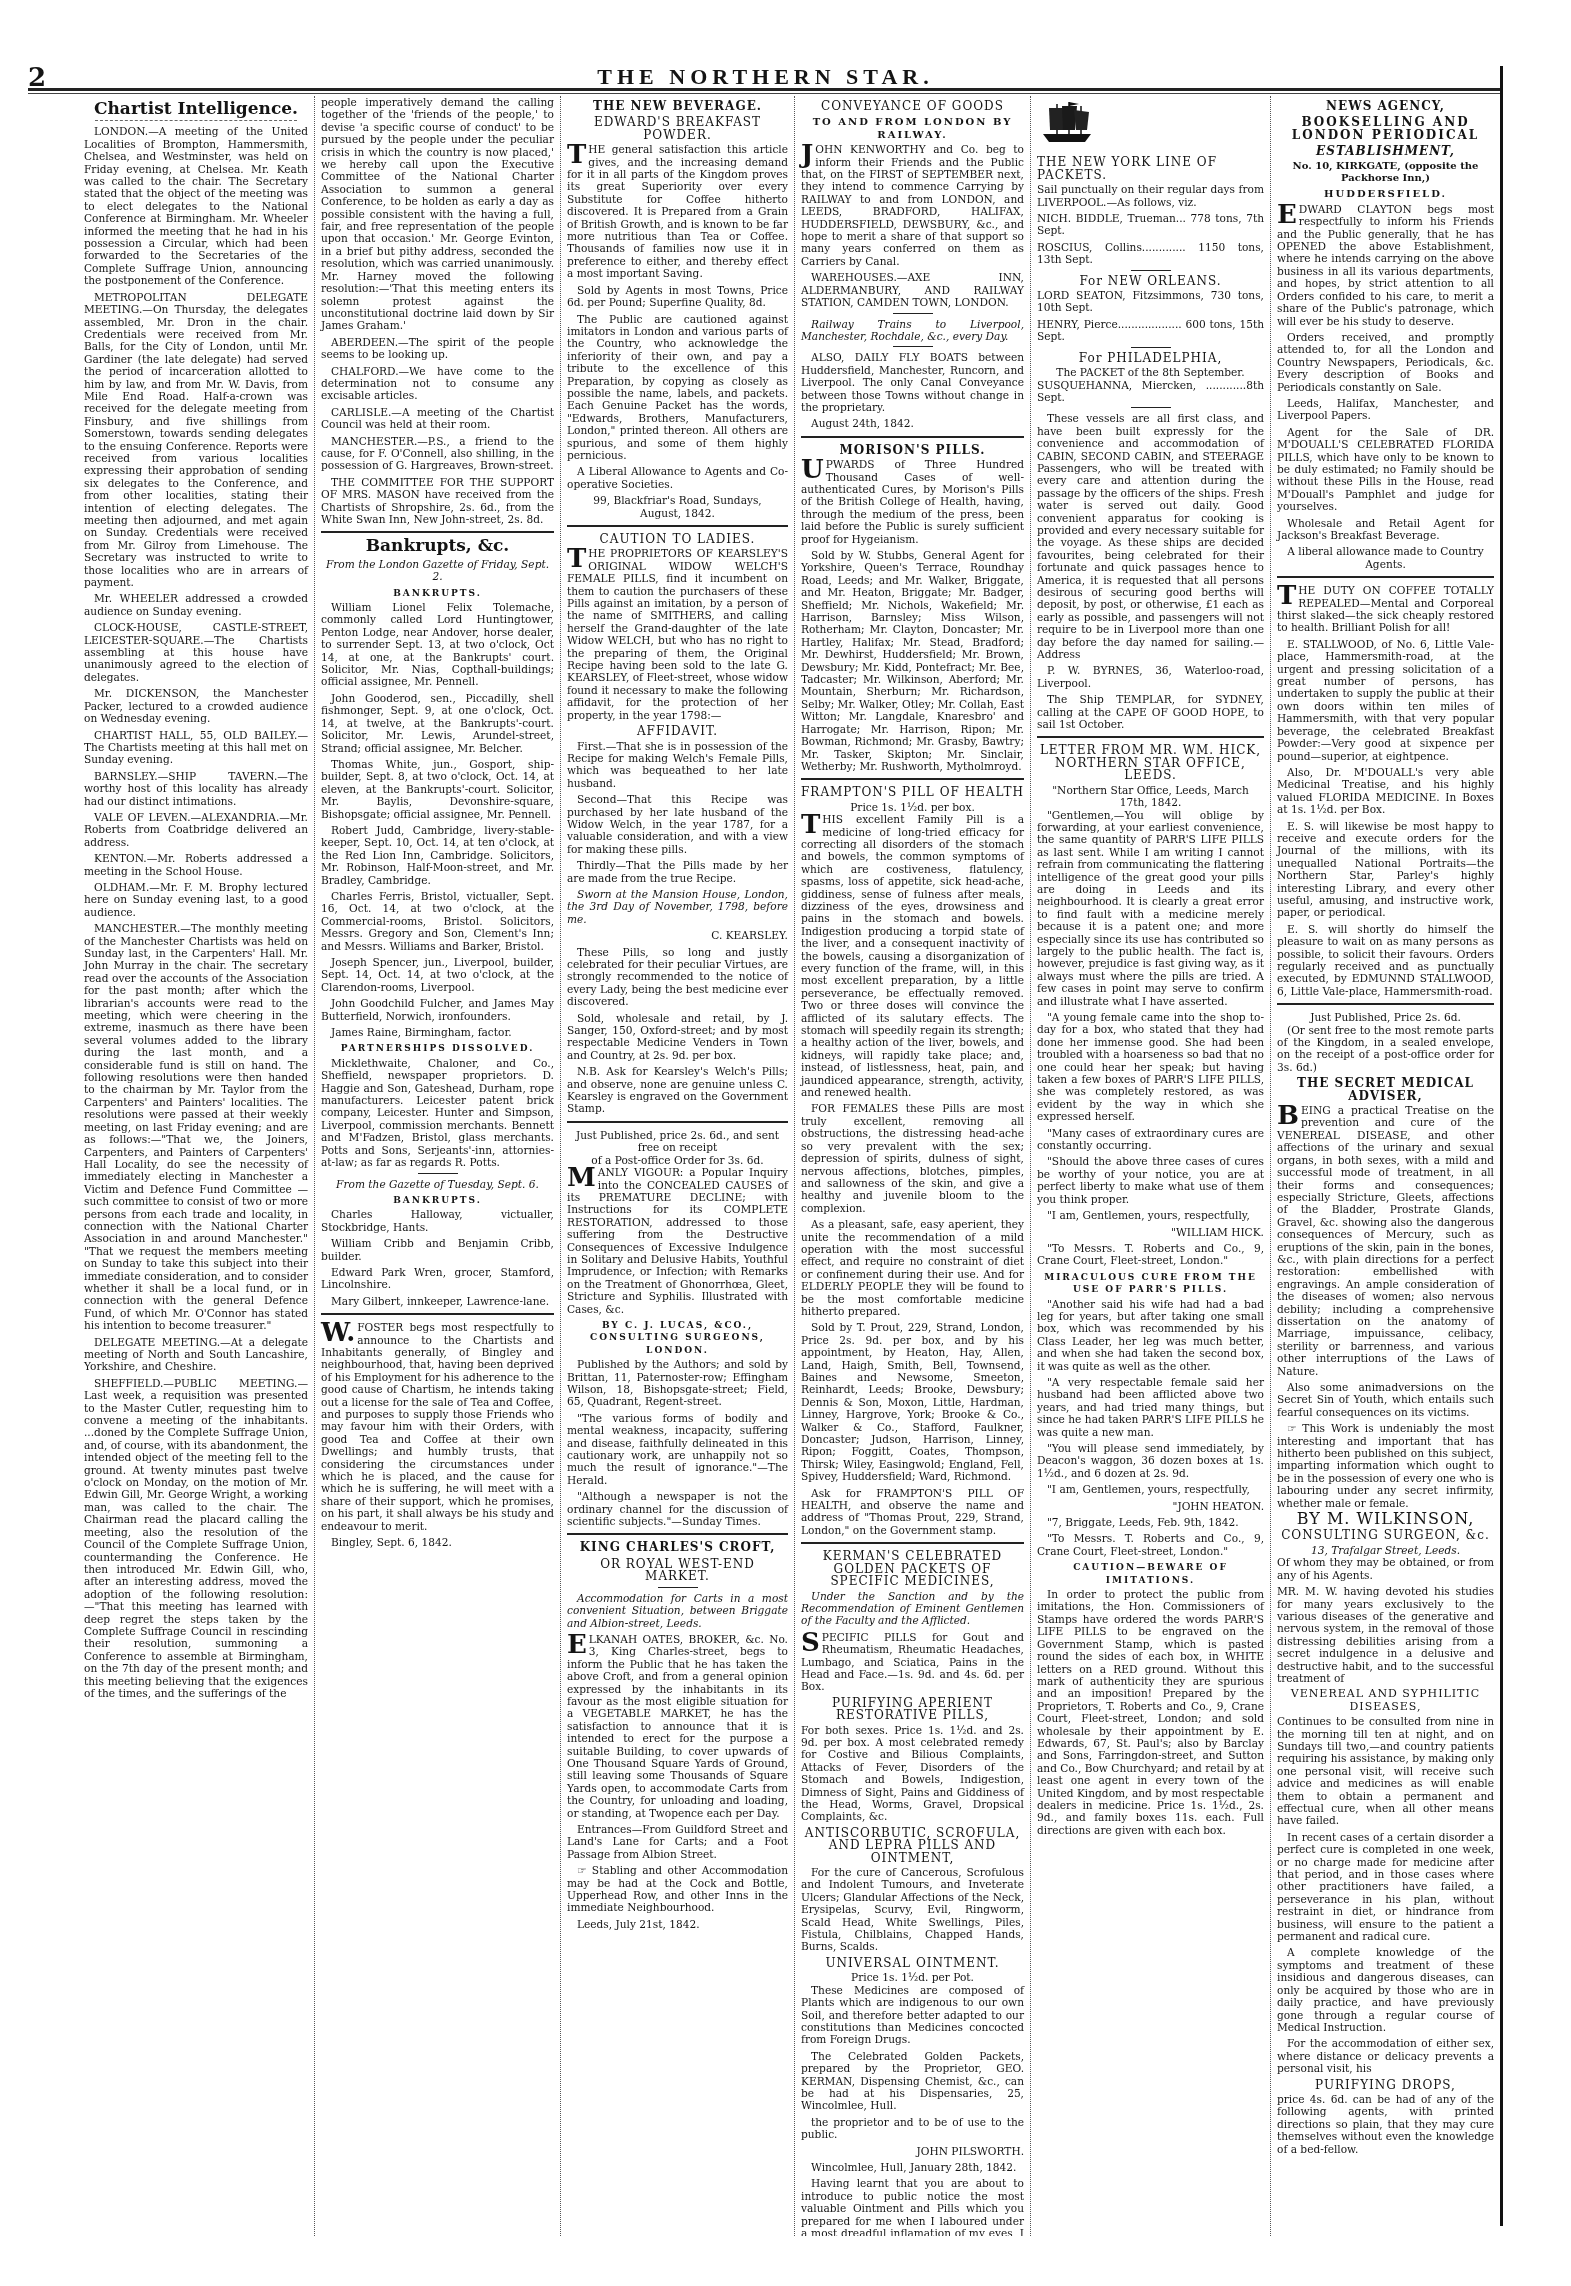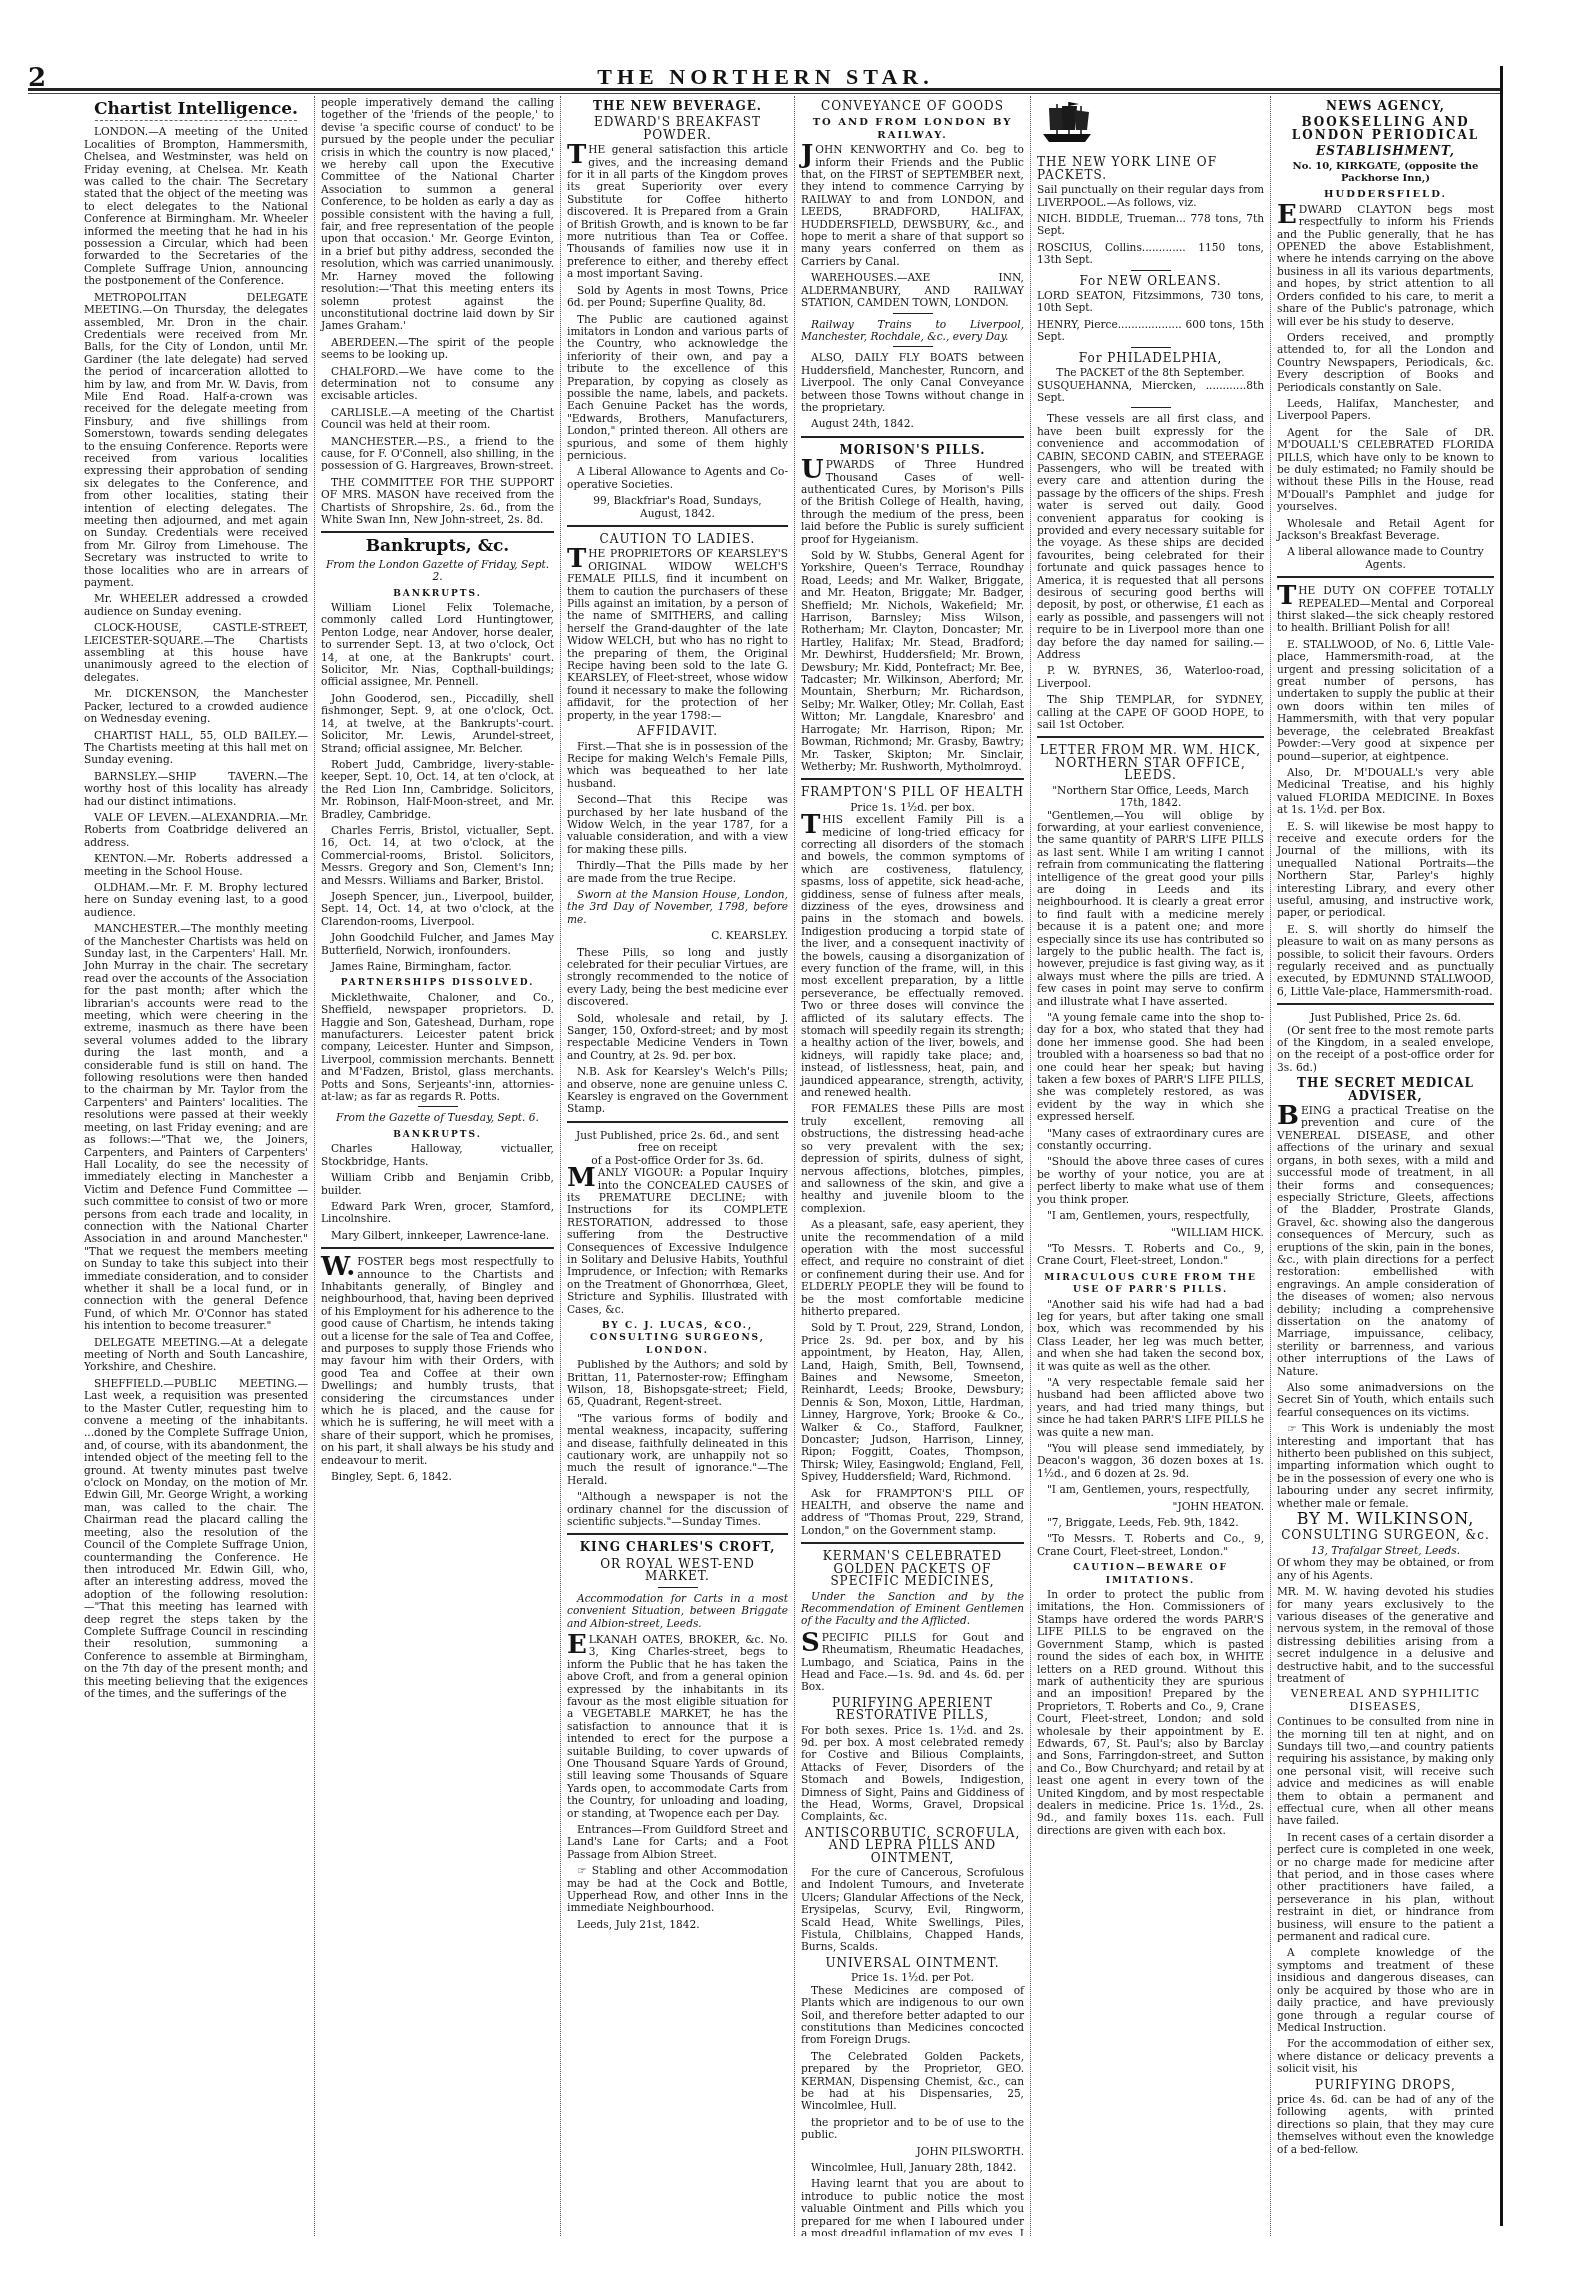--- a/index.html
+++ b/index.html
@@ -70,20 +70,21 @@
   <p class="p">CHALFORD.—We have come to the determination not to consume any excisable articles.</p>
   <p class="p">CARLISLE.—A meeting of the Chartist Council was held at their room.</p>
   <p class="p">MANCHESTER.—P.S., a friend to the cause, for F. O'Connell, also shilling, in the possession of G. Hargreaves, Brown-street.</p>
   <p class="p">THE COMMITTEE FOR THE SUPPORT OF MRS. MASON have received from the Chartists of Shropshire, 2s. 6d., from the White Swan Inn, New John-street, 2s. 8d.</p>
   <div class="sep"></div>
   <div class="fraktur">Bankrupts, &amp;c.</div>
   <div class="sub">From the London Gazette of Friday, Sept. 2.</div>
   <div class="hd hd-sm">BANKRUPTS.</div>
   <p class="p">William Lionel Felix Tolemache, commonly called Lord Huntingtower, Penton Lodge, near Andover, horse dealer, to surrender Sept. 13, at two o'clock, Oct 14, at one, at the Bankrupts' court. Solicitor, Mr. Nias, Copthall-buildings; official assignee, Mr. Pennell.</p>
   <p class="p">John Gooderod, sen., Piccadilly, shell fishmonger, Sept. 9, at one o'clock, Oct. 14, at twelve, at the Bankrupts'-court. Solicitor, Mr. Lewis, Arundel-street, Strand; official assignee, Mr. Belcher.</p>
+  <p class="p">Thomas White, jun., Gosport, ship-builder, Sept. 8, at two o'clock, Oct. 14, at eleven, at the Bankrupts'-court. Solicitor, Mr. Baylis, Devonshire-square, Bishopsgate; official assignee, Mr. Pennell.</p>
   <p class="p">Robert Judd, Cambridge, livery-stable-keeper, Sept. 10, Oct. 14, at ten o'clock, at the Red Lion Inn, Cambridge. Solicitors, Mr. Robinson, Half-Moon-street, and Mr. Bradley, Cambridge.</p>
   <p class="p">Charles Ferris, Bristol, victualler, Sept. 16, Oct. 14, at two o'clock, at the Commercial-rooms, Bristol. Solicitors, Messrs. Gregory and Son, Clement's Inn; and Messrs. Williams and Barker, Bristol.</p>
   <p class="p">Joseph Spencer, jun., Liverpool, builder, Sept. 14, Oct. 14, at two o'clock, at the Clarendon-rooms, Liverpool.</p>
   <p class="p">John Goodchild Fulcher, and James May Butterfield, Norwich, ironfounders.</p>
   <p class="p">James Raine, Birmingham, factor.</p>
   <div class="hd hd-sm">PARTNERSHIPS DISSOLVED.</div>
   <p class="p">Micklethwaite, Chaloner, and Co., Sheffield, newspaper proprietors. D. Haggie and Son, Gateshead, Durham, rope manufacturers. Leicester patent brick company, Leicester. Hunter and Simpson, Liverpool, commission merchants. Bennett and M'Fadzen, Bristol, glass merchants. Potts and Sons, Serjeants'-inn, attornies-at-law; as far as regards R. Potts.</p>
   <div class="sep-sm"></div>
   <div class="sub">From the Gazette of Tuesday, Sept. 6.</div>
   <div class="hd hd-sm">BANKRUPTS.</div>
@@ -260,17 +261,17 @@
   <p class="p">☞ This Work is undeniably the most interesting and important that has hitherto been published on this subject, imparting information which ought to be in the possession of every one who is labouring under any secret infirmity, whether male or female.</p>
   <div class="hd hd-lg" style="font-weight:normal;font-size:16px">BY M. WILKINSON,</div>
   <div class="hd hd-md" style="font-weight:normal">CONSULTING SURGEON, &amp;c.</div>
   <div class="center" style="font-style:italic">13, Trafalgar Street, Leeds.</div>
   <p class="p noind">Of whom they may be obtained, or from any of his Agents.</p>
   <p class="p noind">MR. M. W. having devoted his studies for many years exclusively to the various diseases of the generative and nervous system, in the removal of those distressing debilities arising from a secret indulgence in a delusive and destructive habit, and to the successful treatment of</p>
   <div class="hd hd-md" style="font-weight:normal;font-size:11px">VENEREAL AND SYPHILITIC DISEASES,</div>
   <p class="p noind">Continues to be consulted from nine in the morning till ten at night, and on Sundays till two,—and country patients requiring his assistance, by making only one personal visit, will receive such advice and medicines as will enable them to obtain a permanent and effectual cure, when all other means have failed.</p>
   <p class="p">In recent cases of a certain disorder a perfect cure is completed in one week, or no charge made for medicine after that period, and in those cases where other practitioners have failed, a perseverance in his plan, without restraint in diet, or hindrance from business, will ensure to the patient a permanent and radical cure.</p>
   <p class="p">A complete knowledge of the symptoms and treatment of these insidious and dangerous diseases, can only be acquired by those who are in daily practice, and have previously gone through a regular course of Medical Instruction.</p>
-  <p class="p">For the accommodation of either sex, where distance or delicacy prevents a solicit visit, his</p>
+  <p class="p">For the accommodation of either sex, where distance or delicacy prevents a personal visit, his</p>
   <div class="hd hd-md" style="font-weight:normal">PURIFYING DROPS,</div>
   <p class="p noind">price 4s. 6d. can be had of any of the following agents, with printed directions so plain, that they may cure themselves without even the knowledge of a bed-fellow.</p>
 
 </div>
 
 </body></html>

